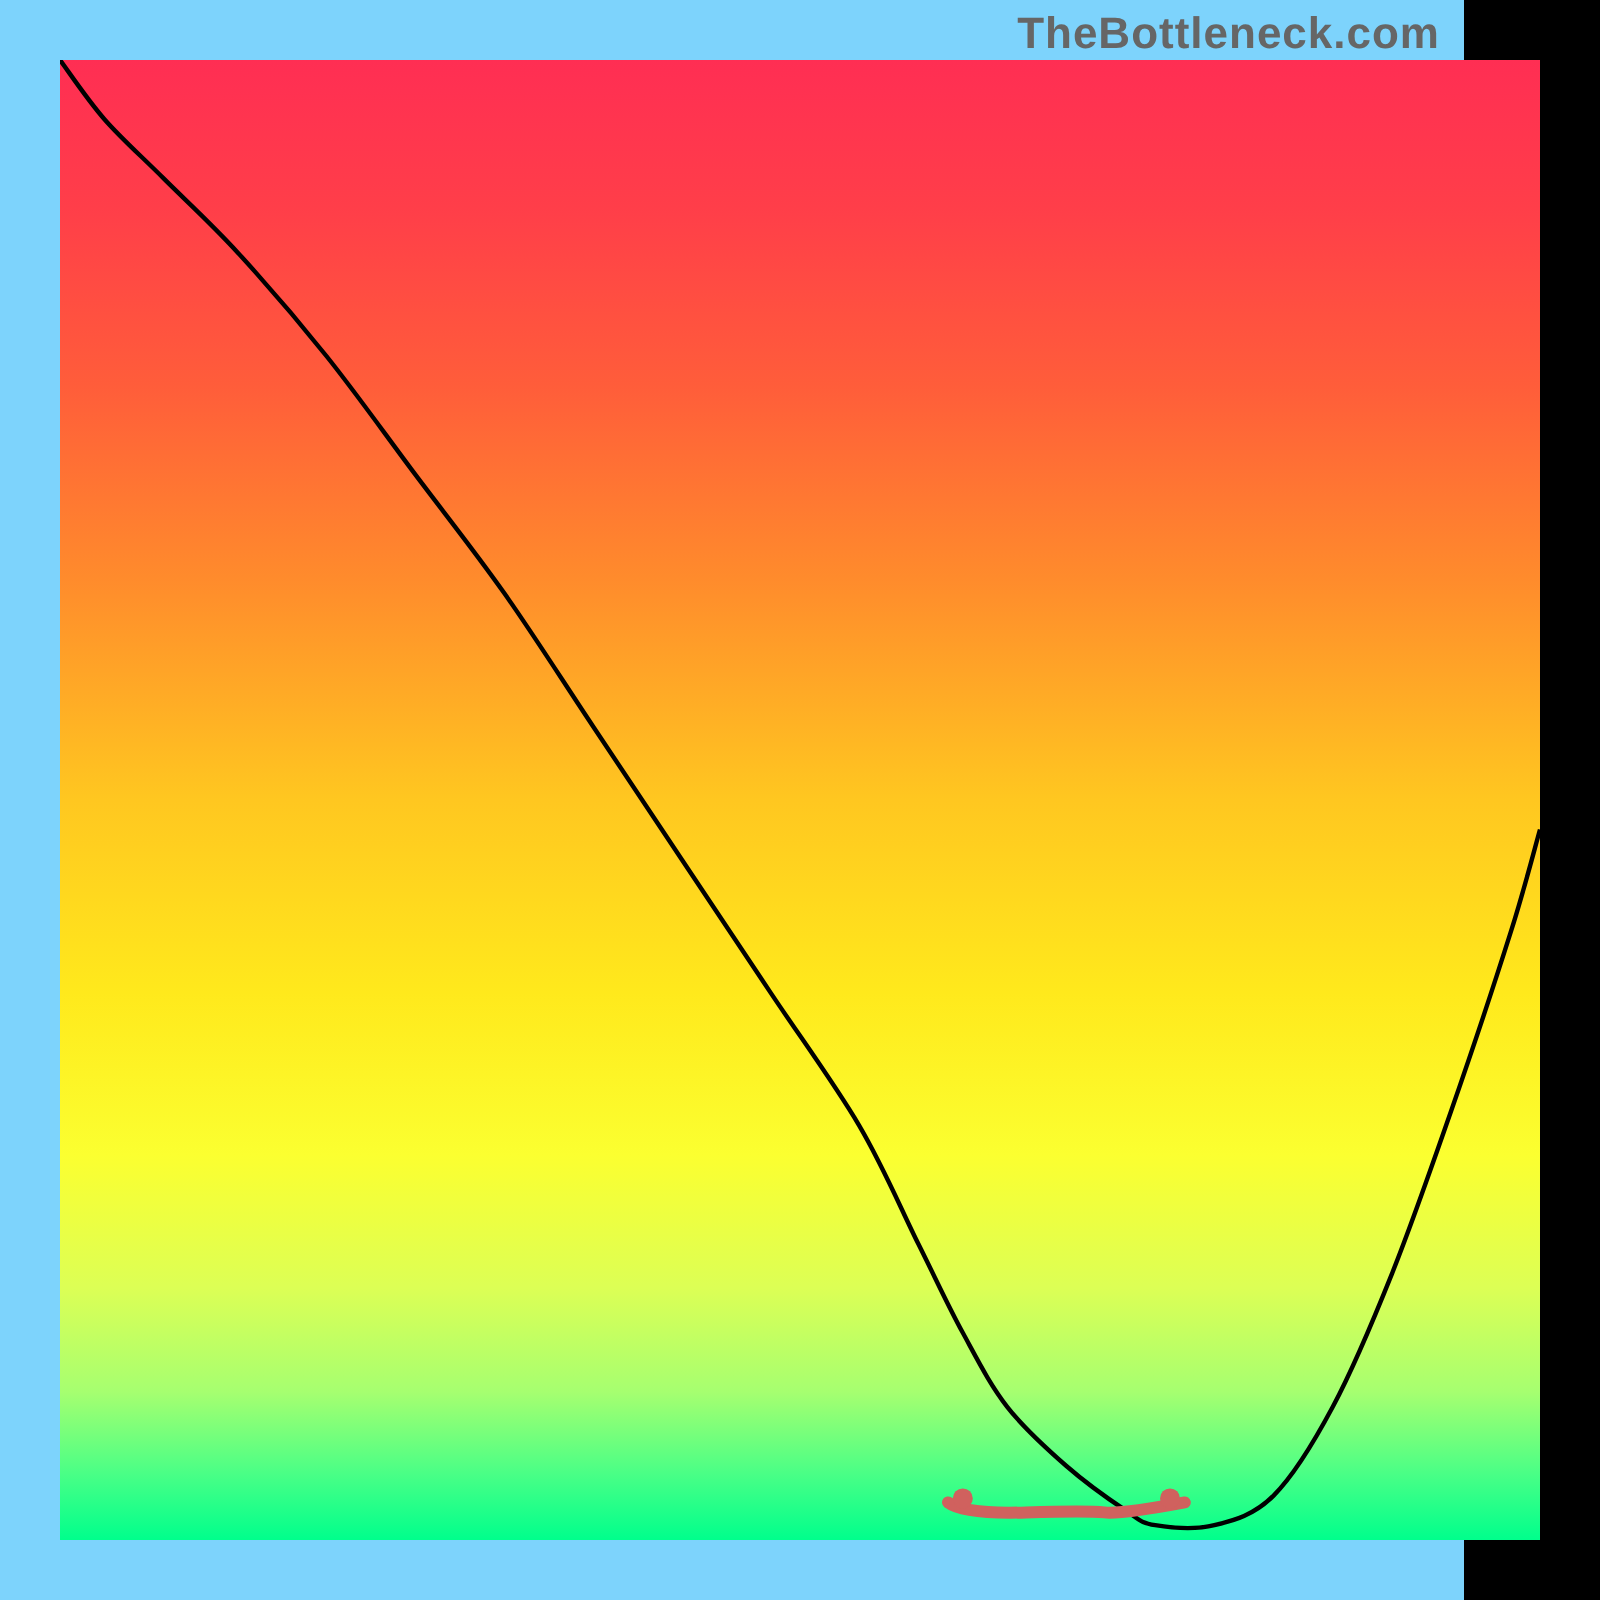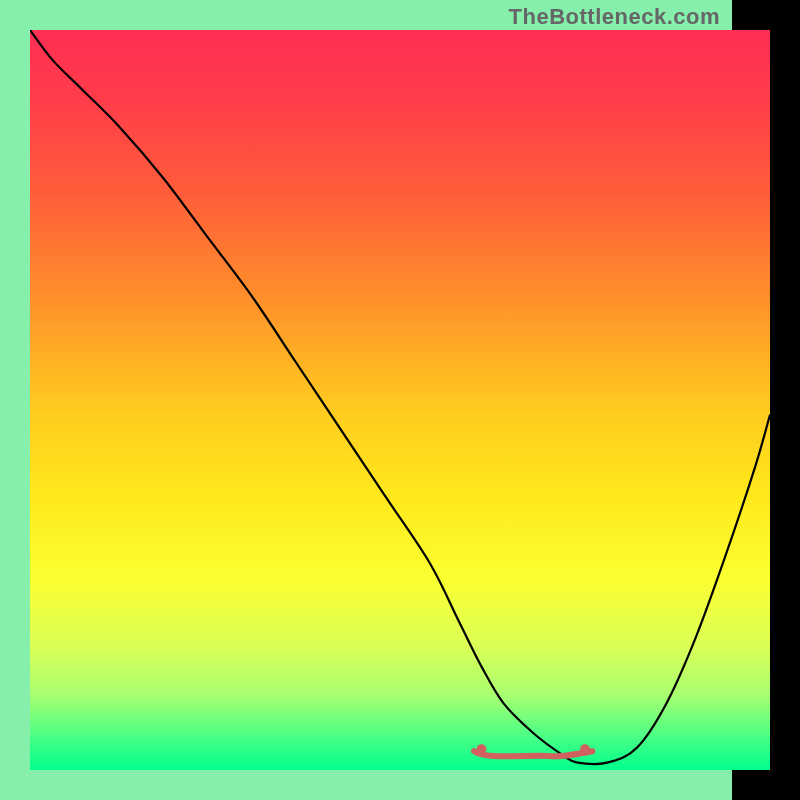--- a/index.html
+++ b/index.html
@@ -8,21 +8,21 @@
     width: 800px;
     height: 800px;
     background: #000;
     font-family: Arial, Helvetica, sans-serif;
     overflow: hidden;
   }
   .frame {
     position: relative;
     width: 732px;
     height: 800px;
-    background: #86efac;
+    background: #7dd3fc;
   }
   .attribution {
     position: absolute;
     top: 4px;
     right: 12px;
     color: #666;
     font-size: 22px;
     font-weight: 600;
     letter-spacing: 0.5px;
     z-index: 10;

